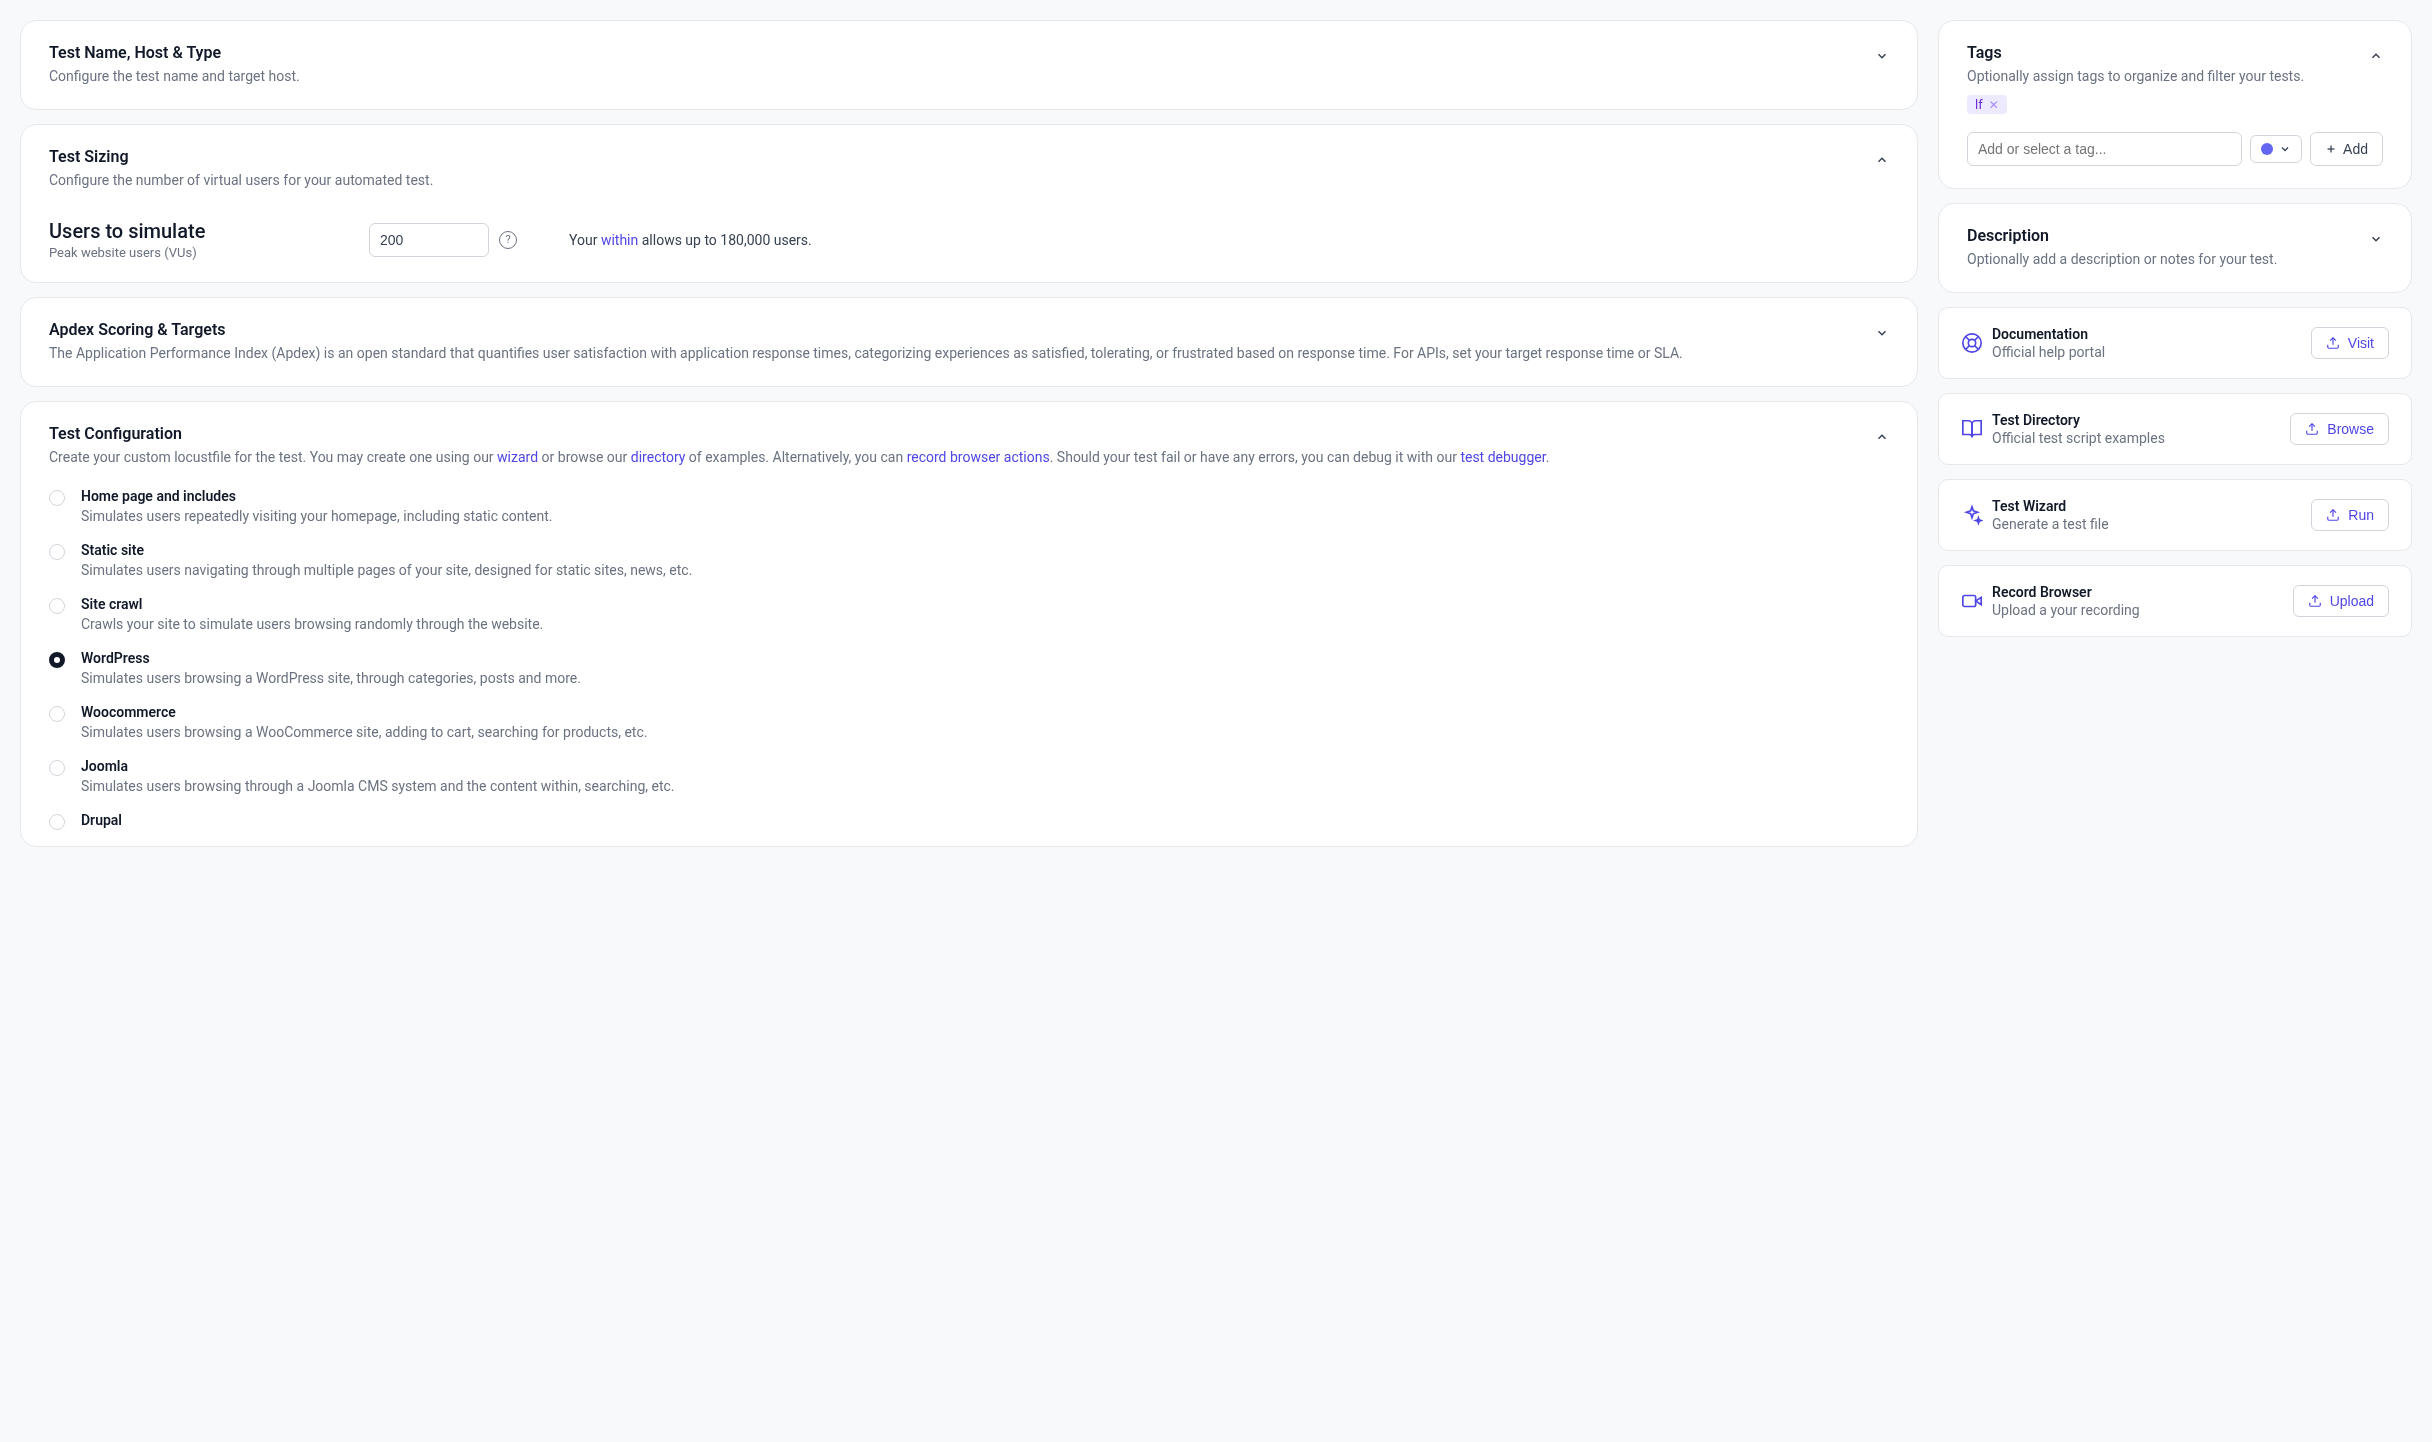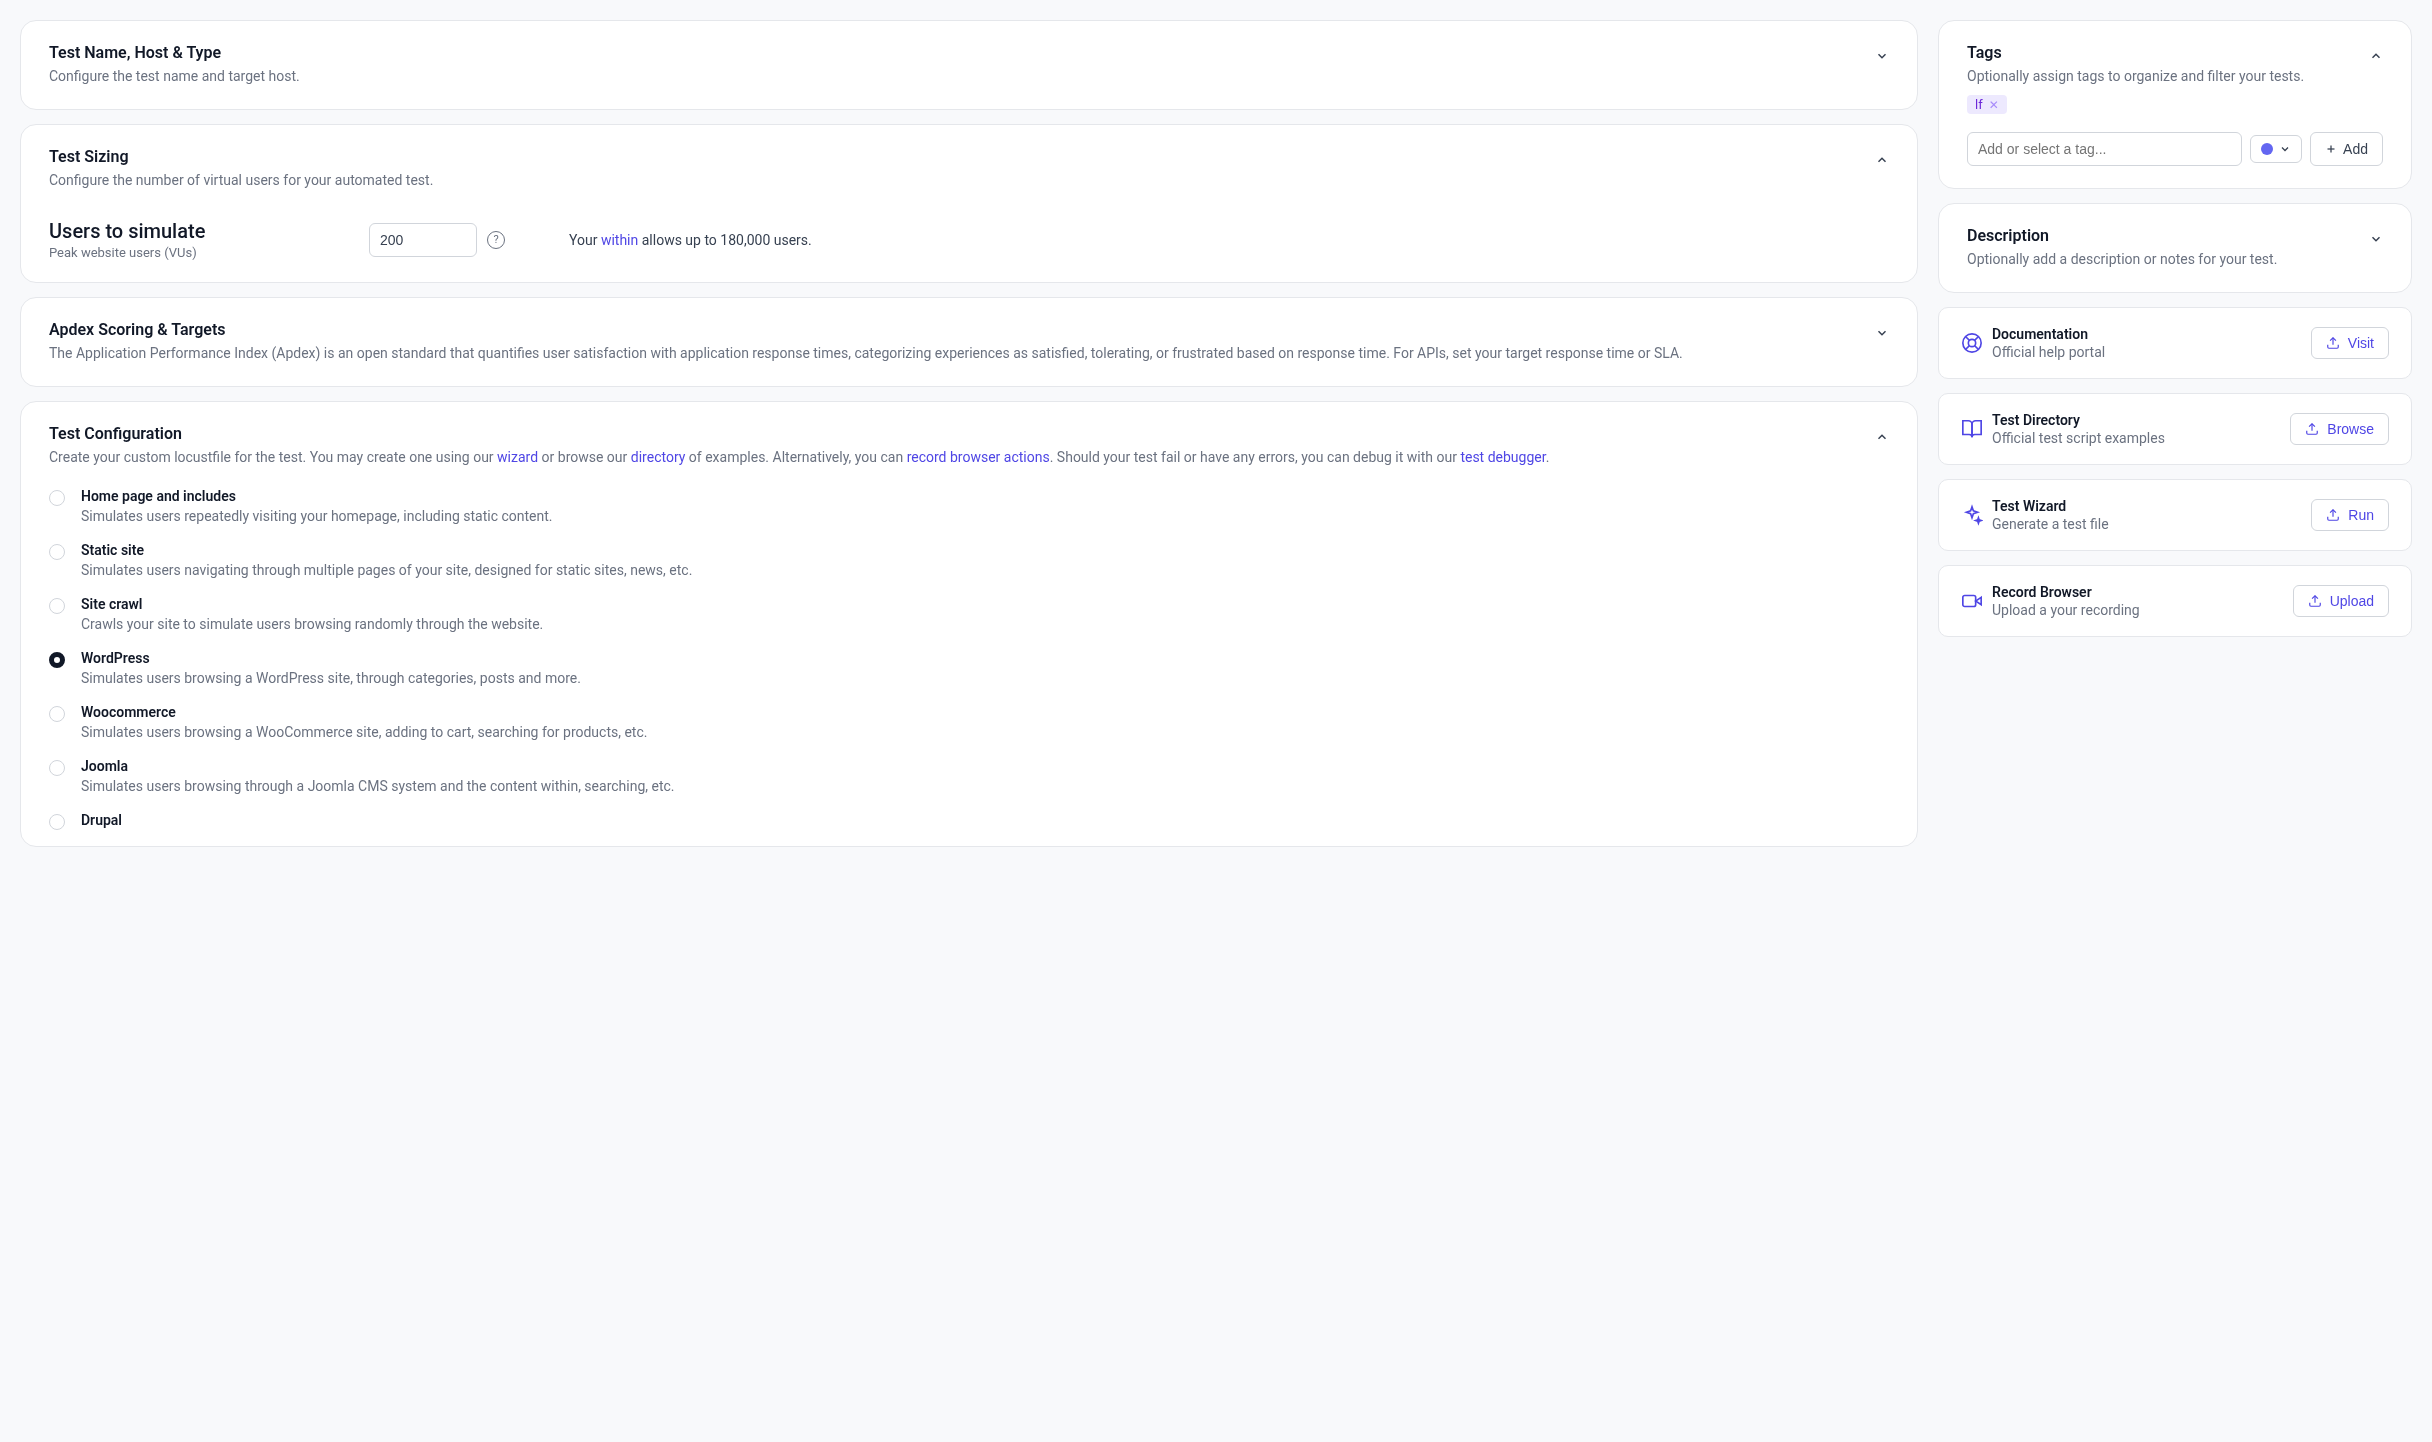--- a/index.html
+++ b/index.html
@@ -29,21 +29,21 @@
 .card-title { font-size: 16px; font-weight: 600; color: #111827; margin-bottom: 4px; }
 .card-sub { font-size: 14px; color: #6b7280; line-height: 1.5; }
 .chev { width: 14px; height: 14px; flex-shrink: 0; margin-top: 6px; color: #374151; }
 .chev svg { width: 100%; height: 100%; }
 
 .sizing-body { margin-top: 28px; display: grid; grid-template-columns: 300px 180px auto; align-items: center; gap: 20px; }
 .field-label { font-size: 20px; font-weight: 500; color: #111827; }
 .field-sub { font-size: 13px; color: #6b7280; margin-top: 2px; }
 input[type="text"].num {
   border: 1px solid #d1d5db; border-radius: 6px; padding: 8px 10px;
-  font-size: 14px; width: 108px; color: #374151;
+  font-size: 14px; width: 120px; color: #374151;
 }
 .help-icon {
   width: 18px; height: 18px; border: 1.5px solid #6b7280; border-radius: 50%;
   display: inline-flex; align-items: center; justify-content: center;
   font-size: 11px; color: #6b7280; margin-left: 10px; cursor: pointer;
 }
 .pkg-line { font-size: 14px; color: #374151; }
 a.inline { color: #4f46e5; text-decoration: none; }
 
 .radio-list { margin-top: 20px; display: flex; flex-direction: column; gap: 18px; }

